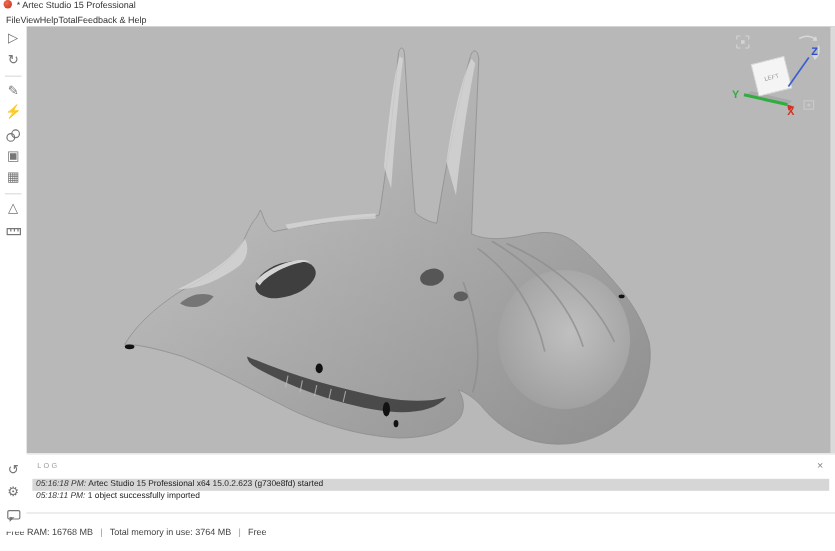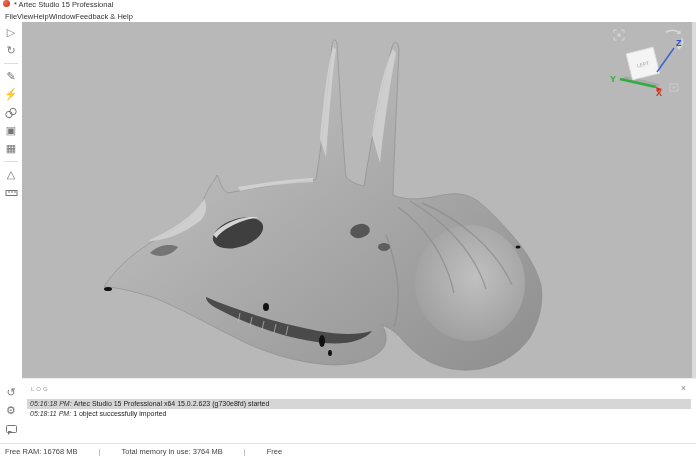--- a/index.html
+++ b/index.html
@@ -37,38 +37,38 @@
   .log{position:absolute;left:22px;right:0;top:378px;height:65px;background:#fff;
     border-top:1px solid #ececec;box-sizing:border-box}
   .log-header{display:flex;justify-content:space-between;align-items:center;padding:5px 10px 4px 9px}
   .log-title{font-size:6px;letter-spacing:2px;color:#9a9a9a}
   .log-close{font-size:9px;color:#8a8a8a;cursor:pointer;line-height:1}
   .log-rows{margin:2px 5px 0 5px}
   .log-row{height:10px;line-height:10px;font-size:7px;color:#222;padding-left:3px;white-space:nowrap;overflow:hidden}
   .log-row.hl{background:#d6d6d6}
   .log-time{font-style:italic;color:#333;margin-right:2px}
   
-  .statusbar{position:absolute;left:0;right:0;bottom:0;height:16px;background:#fff;
-    border-top:1px solid #e2e2e2;display:flex;align-items:center;gap:21px;
+  .statusbar{position:absolute;left:0;right:0;bottom:0;height:32px;background:#fff;
+    border-top:1px solid #e2e2e2;display:flex;align-items:center;gap:6px;
     padding-left:5px;font-size:7.5px;color:#444;box-sizing:border-box}
   .statusbar .sep{color:#999}
 </style>
 </head>
 <body>
 
 <div class="titlebar">
   <span class="app-icon"></span>
   <span class="title-text">* Artec Studio 15 Professional</span>
 </div>
 
 <div class="menubar">
   <span class="menu-item">File</span>
   <span class="menu-item">View</span>
   <span class="menu-item">Help</span>
-  <span class="menu-item">Window</span>
+  <span class="menu-item">Total</span>
   <span class="menu-item">Feedback &amp; Help</span>
 </div>
 
 <div class="rail">
   <div class="rail-icon">▷</div>
   <div class="rail-icon">↻</div>
   <div class="rail-divider"></div>
   <div class="rail-icon">✎</div>
   <div class="rail-icon">⚡</div>
   <div class="rail-icon">

